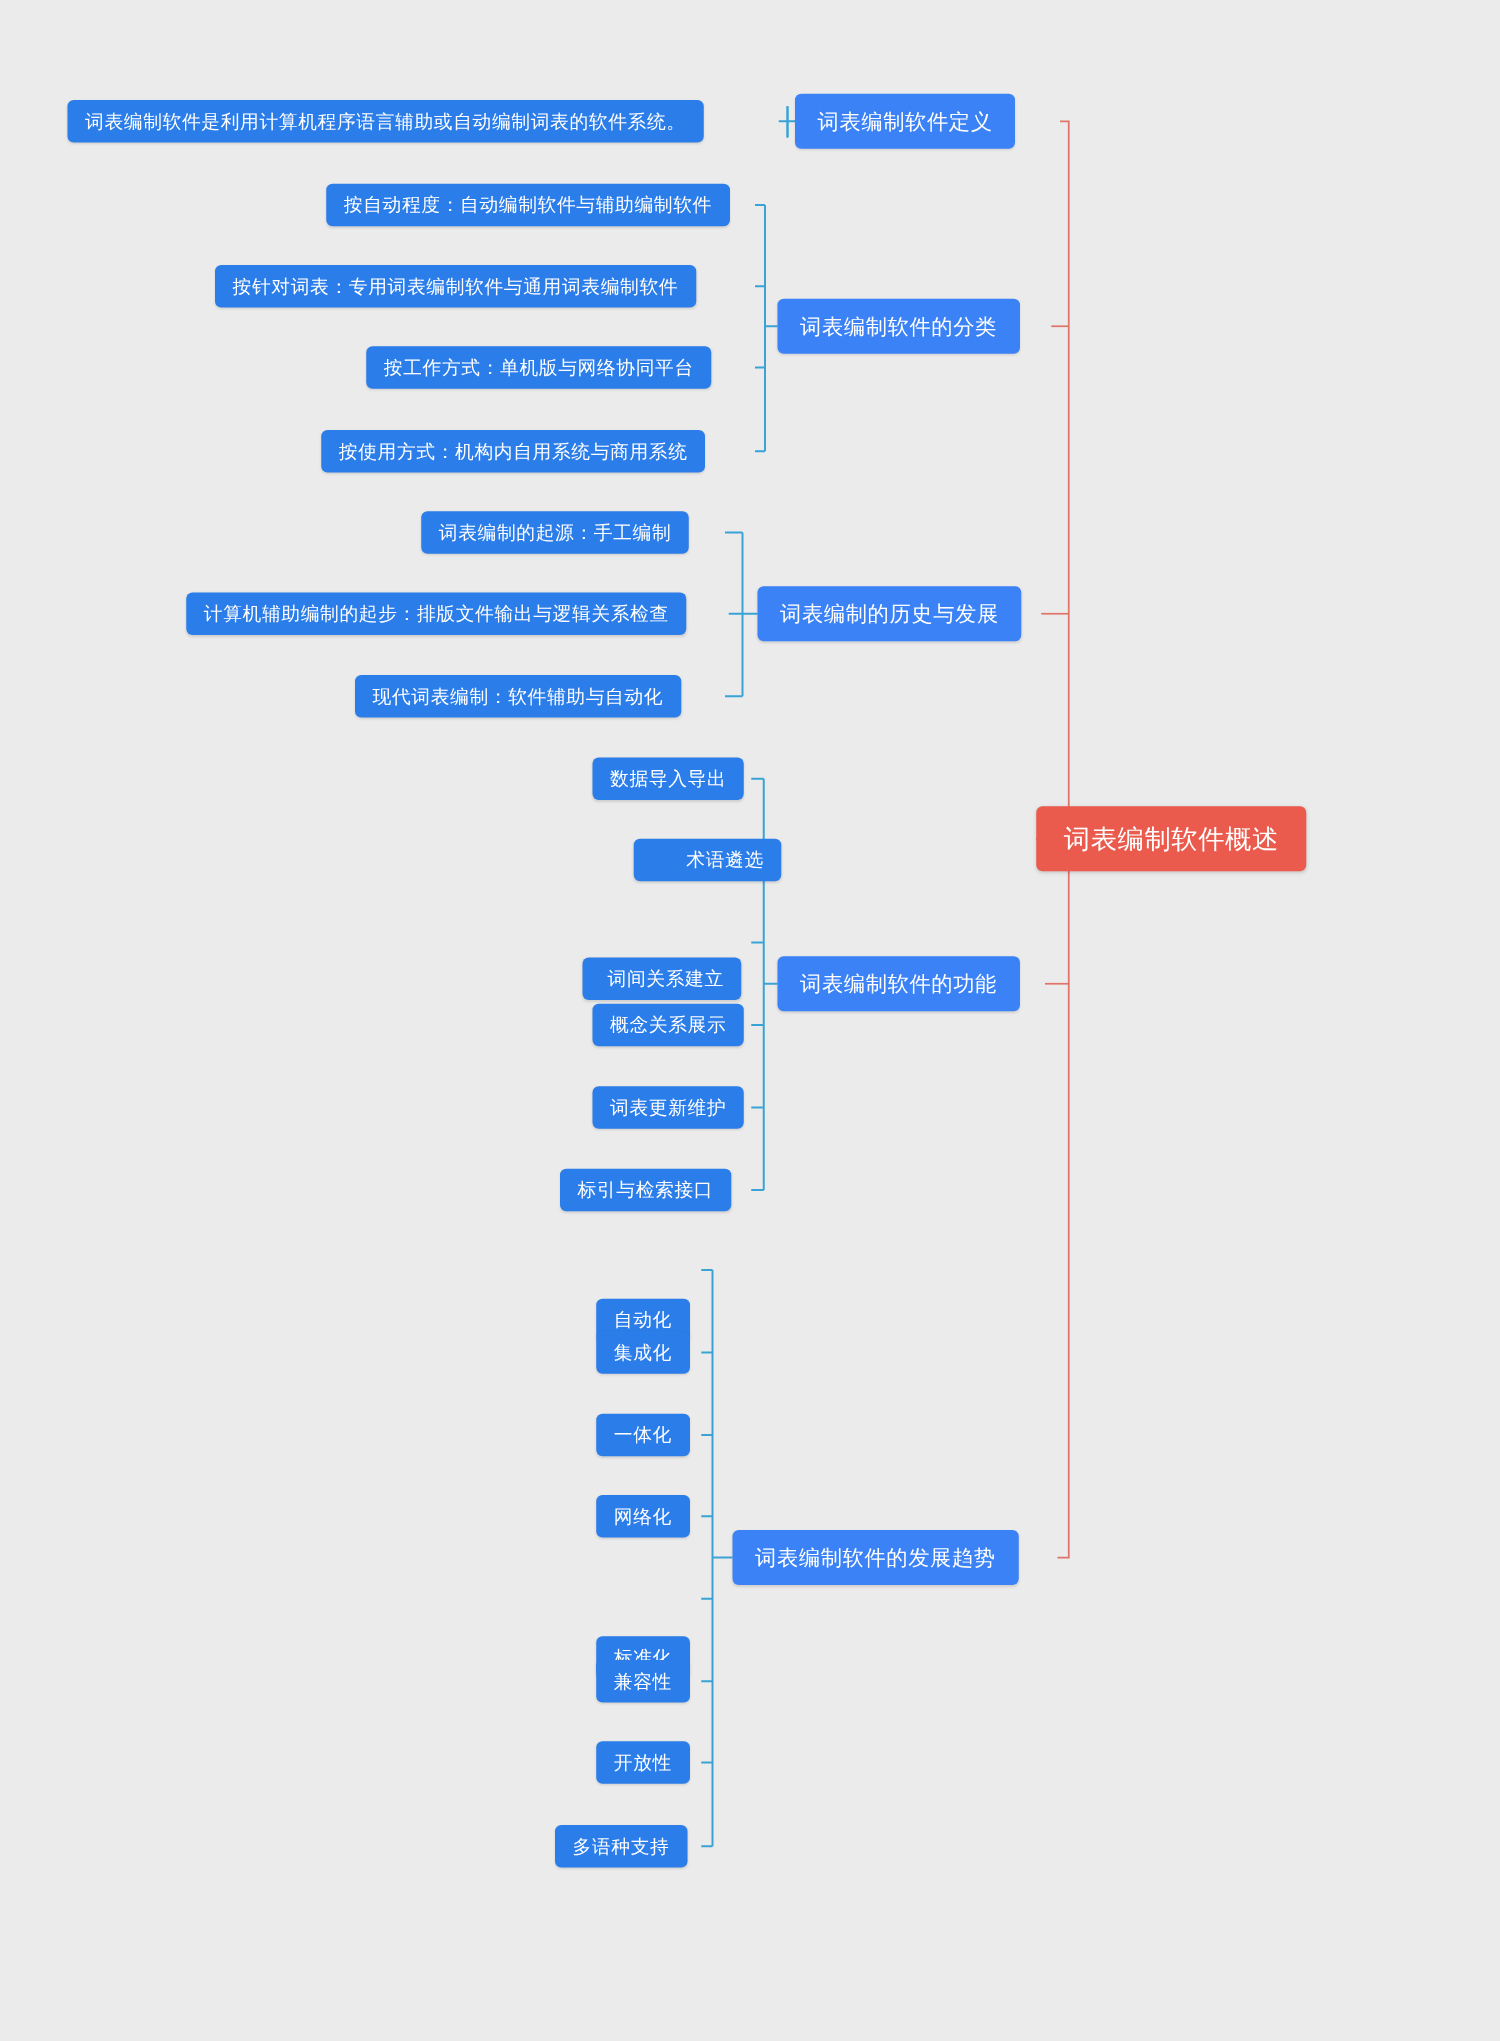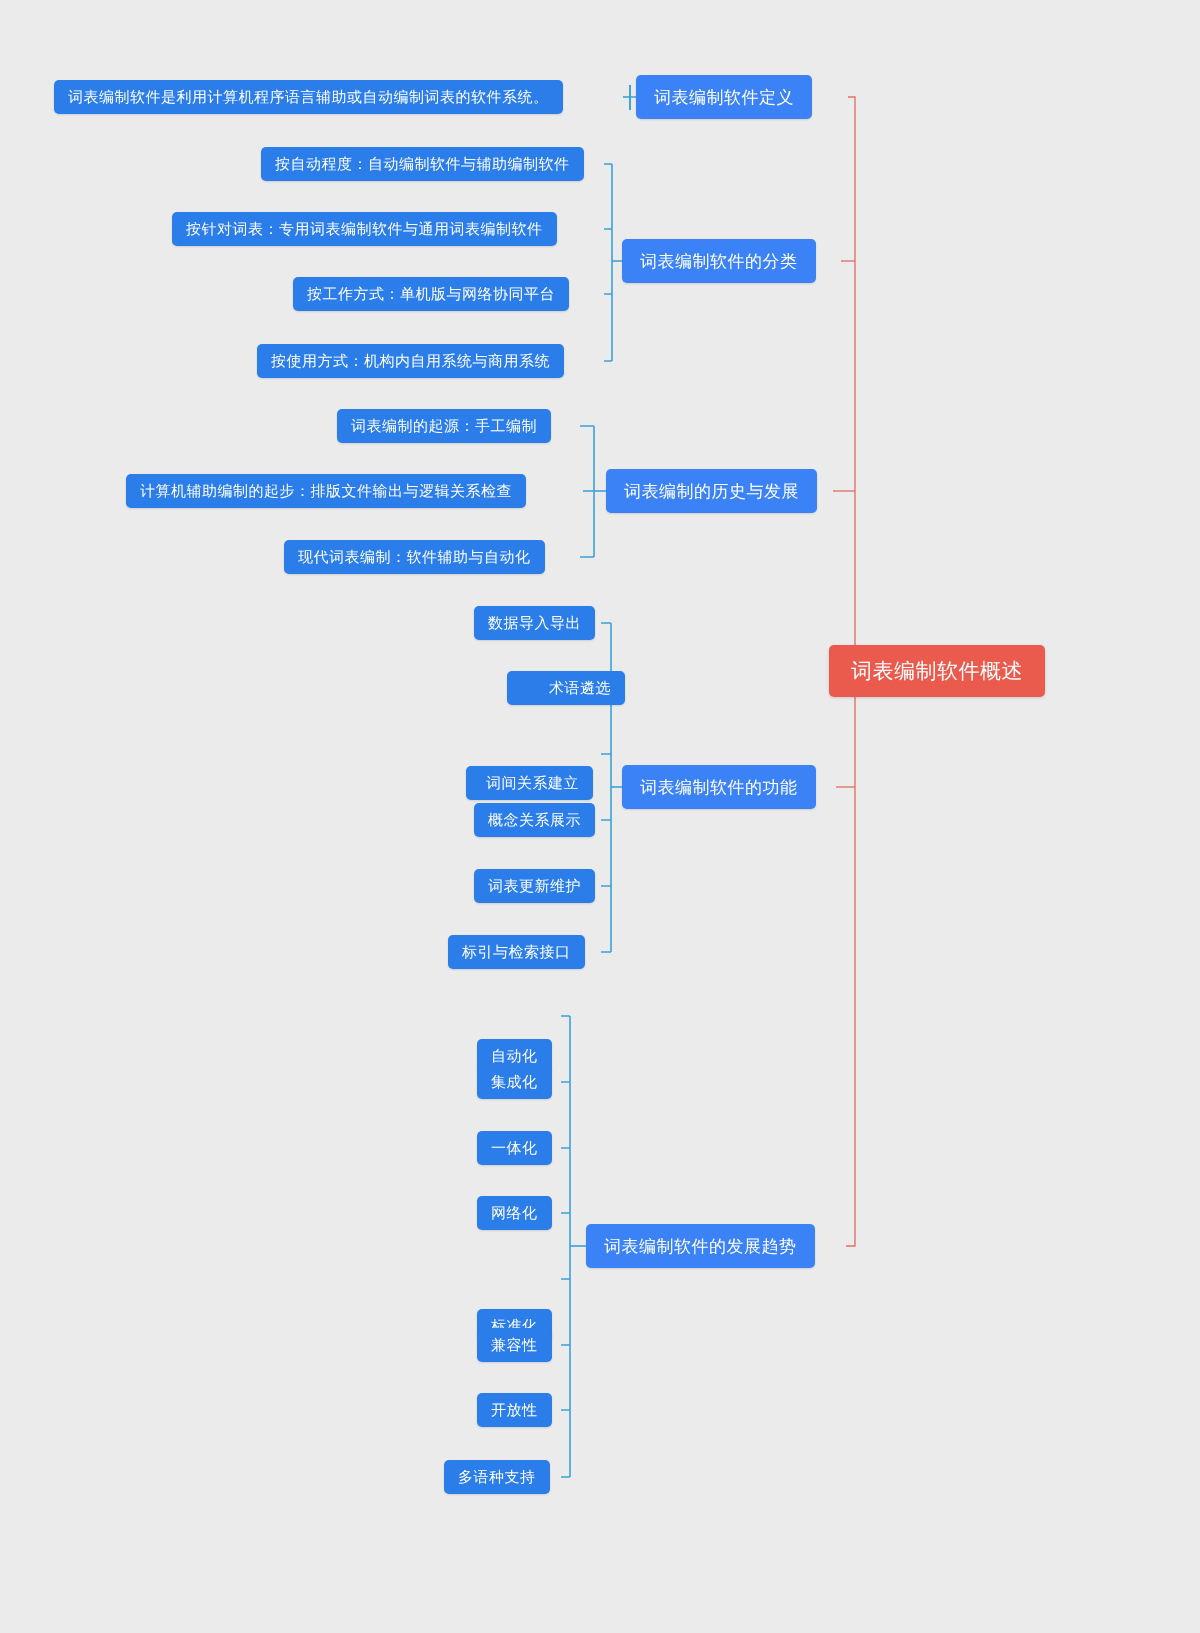--- a/index.html
+++ b/index.html
@@ -99,21 +99,21 @@
   <div class="node leaf" style="left:54px; top:80px;">词表编制软件是利用计算机程序语言辅助或自动编制词表的软件系统。</div>
 
   <div class="node branch" style="left:622px; top:239px;">词表编制软件的分类</div>
   <div class="node leaf" style="left:240px; top:147px;margin-left:21px;">按自动程度：自动编制软件与辅助编制软件</div>
   <div class="node leaf" style="left:172px; top:212px;">按针对词表：专用词表编制软件与通用词表编制软件</div>
   <div class="node leaf" style="left:293px; top:277px;">按工作方式：单机版与网络协同平台</div>
   <div class="node leaf" style="left:257px; top:344px;">按使用方式：机构内自用系统与商用系统</div>
 
   <div class="node branch" style="left:606px; top:469px;">词表编制的历史与发展</div>
   <div class="node leaf" style="left:337px; top:409px;">词表编制的起源：手工编制</div>
-  <div class="node leaf" style="left:126px; top:474px;">计算机辅助编制的起步：排版文件输出与逻辑关系检查</div>
+  <div class="node leaf" style="left:149px; top:474px;">计算机辅助编制的起步：排版文件输出与逻辑关系检查</div>
   <div class="node leaf" style="left:284px; top:540px;">现代词表编制：软件辅助与自动化</div>
 
   <div class="node branch" style="left:622px; top:765px;">词表编制软件的功能</div>
   <div class="node leaf" style="left:474px; top:606px;">数据导入导出</div>
   <div class="node leaf" style="left:507px; top:671px;padding-left:42px;">术语遴选</div>
   <div class="node leaf" style="left:466px; top:766px;padding-left:20px;">词间关系建立</div>
   <div class="node leaf" style="left:474px; top:803px;">概念关系展示</div>
   <div class="node leaf" style="left:474px; top:869px;">词表更新维护</div>
   <div class="node leaf" style="left:448px; top:935px;">标引与检索接口</div>
 

